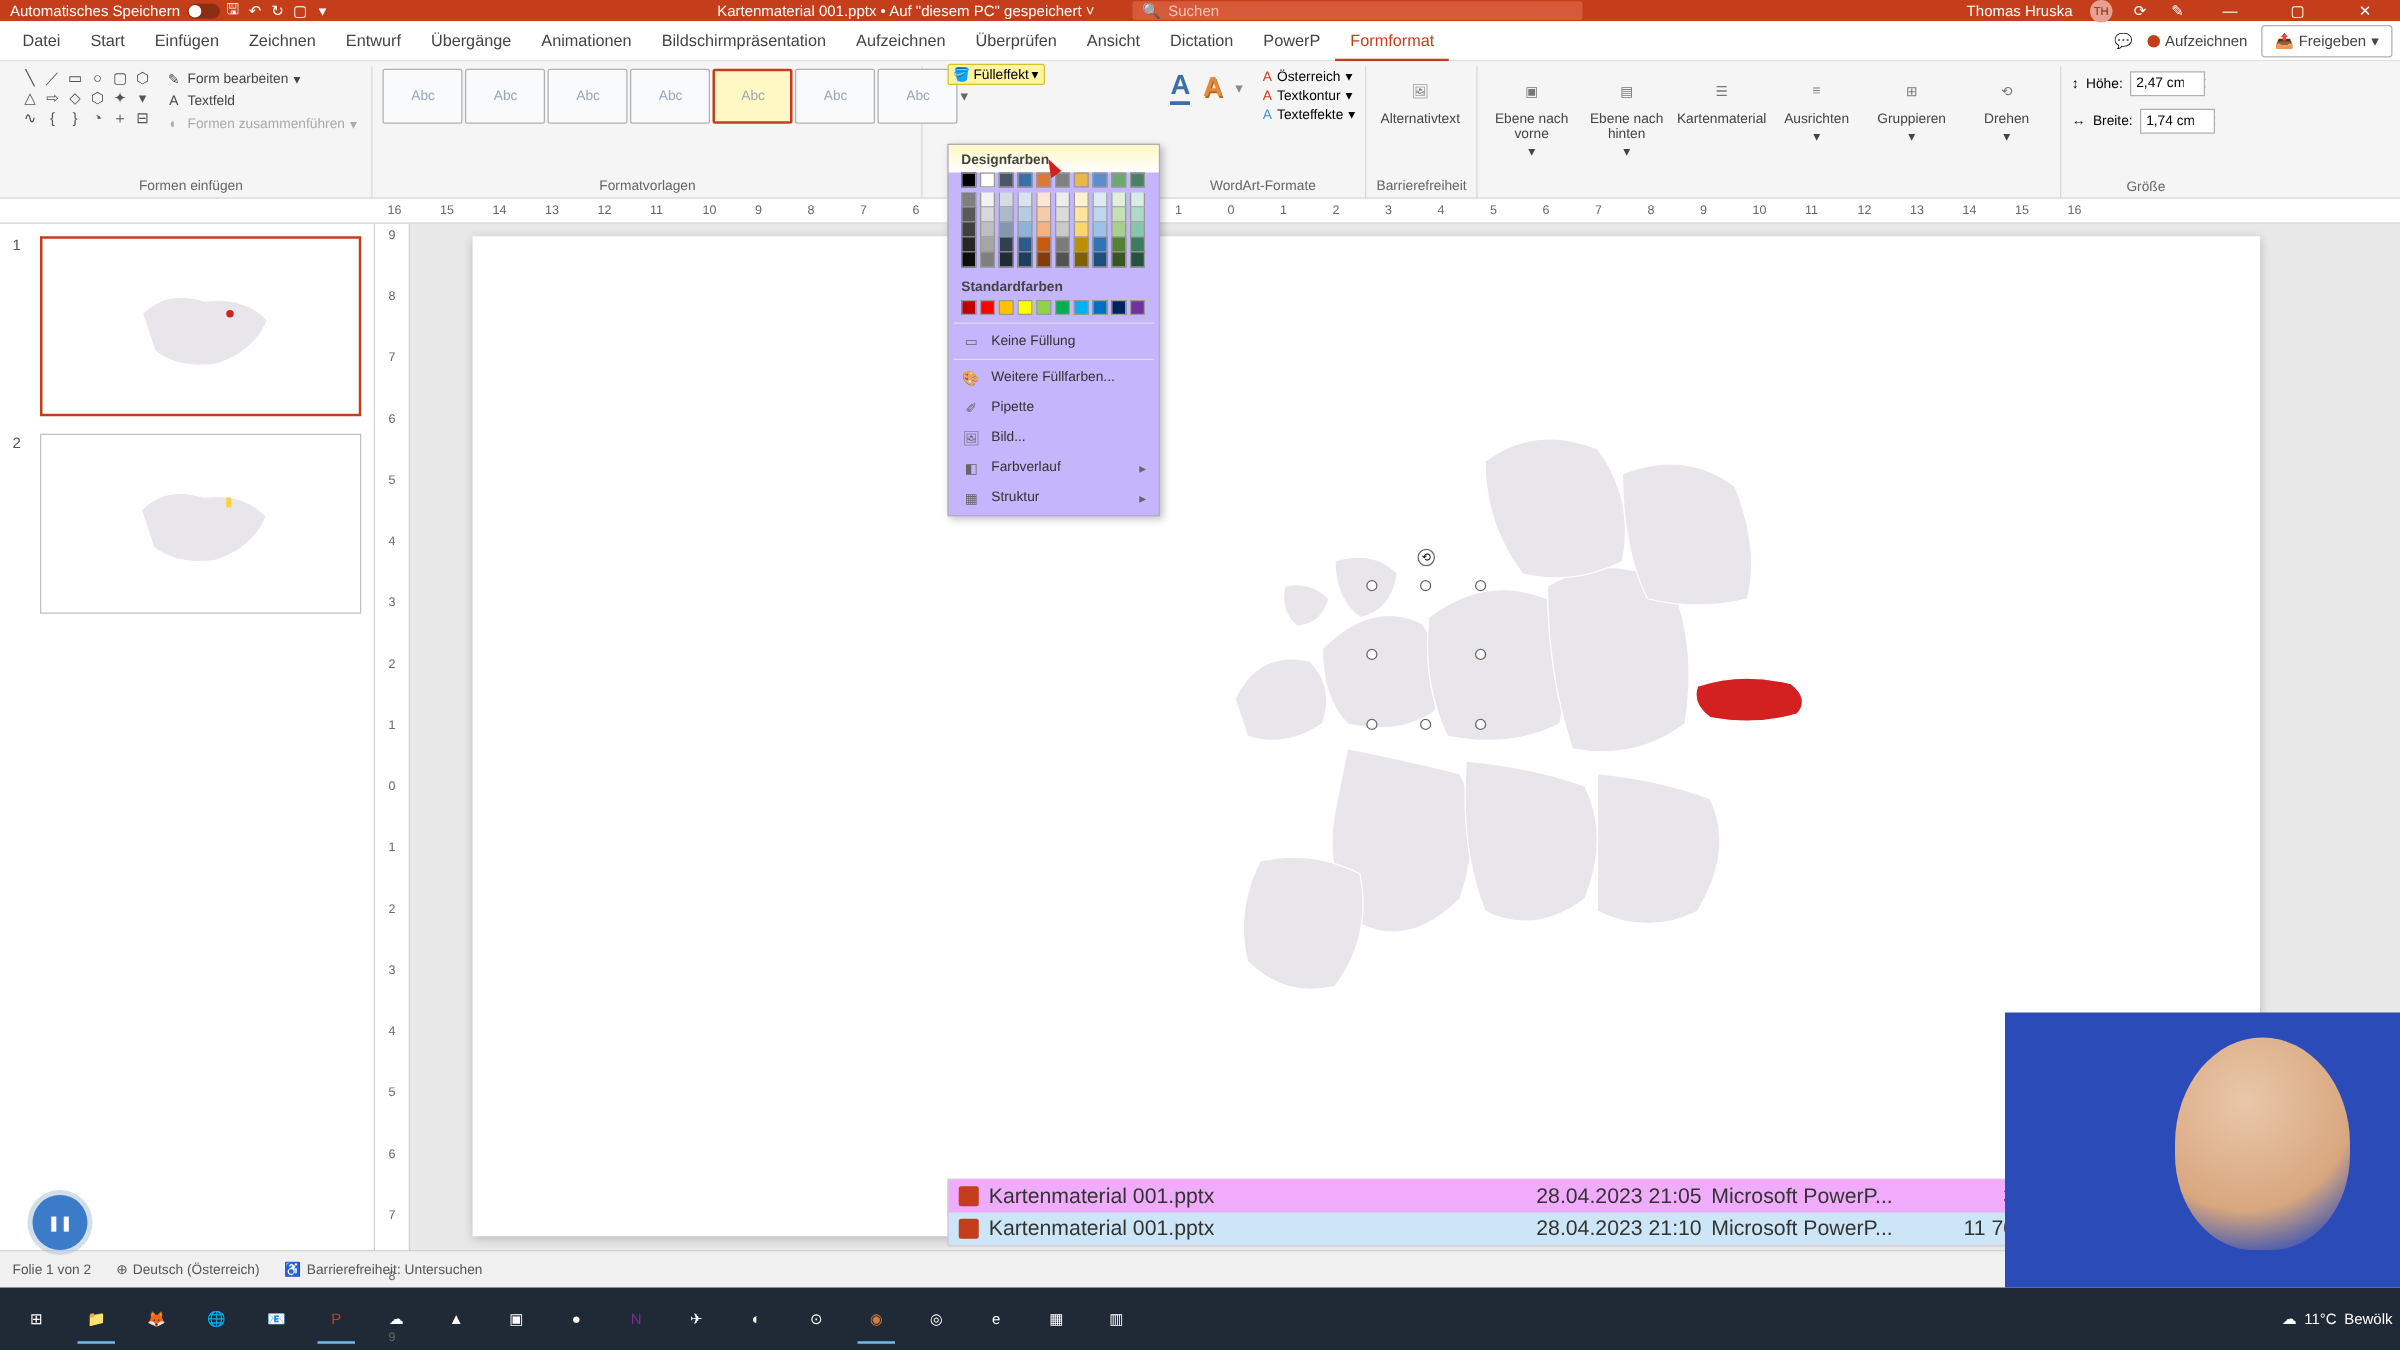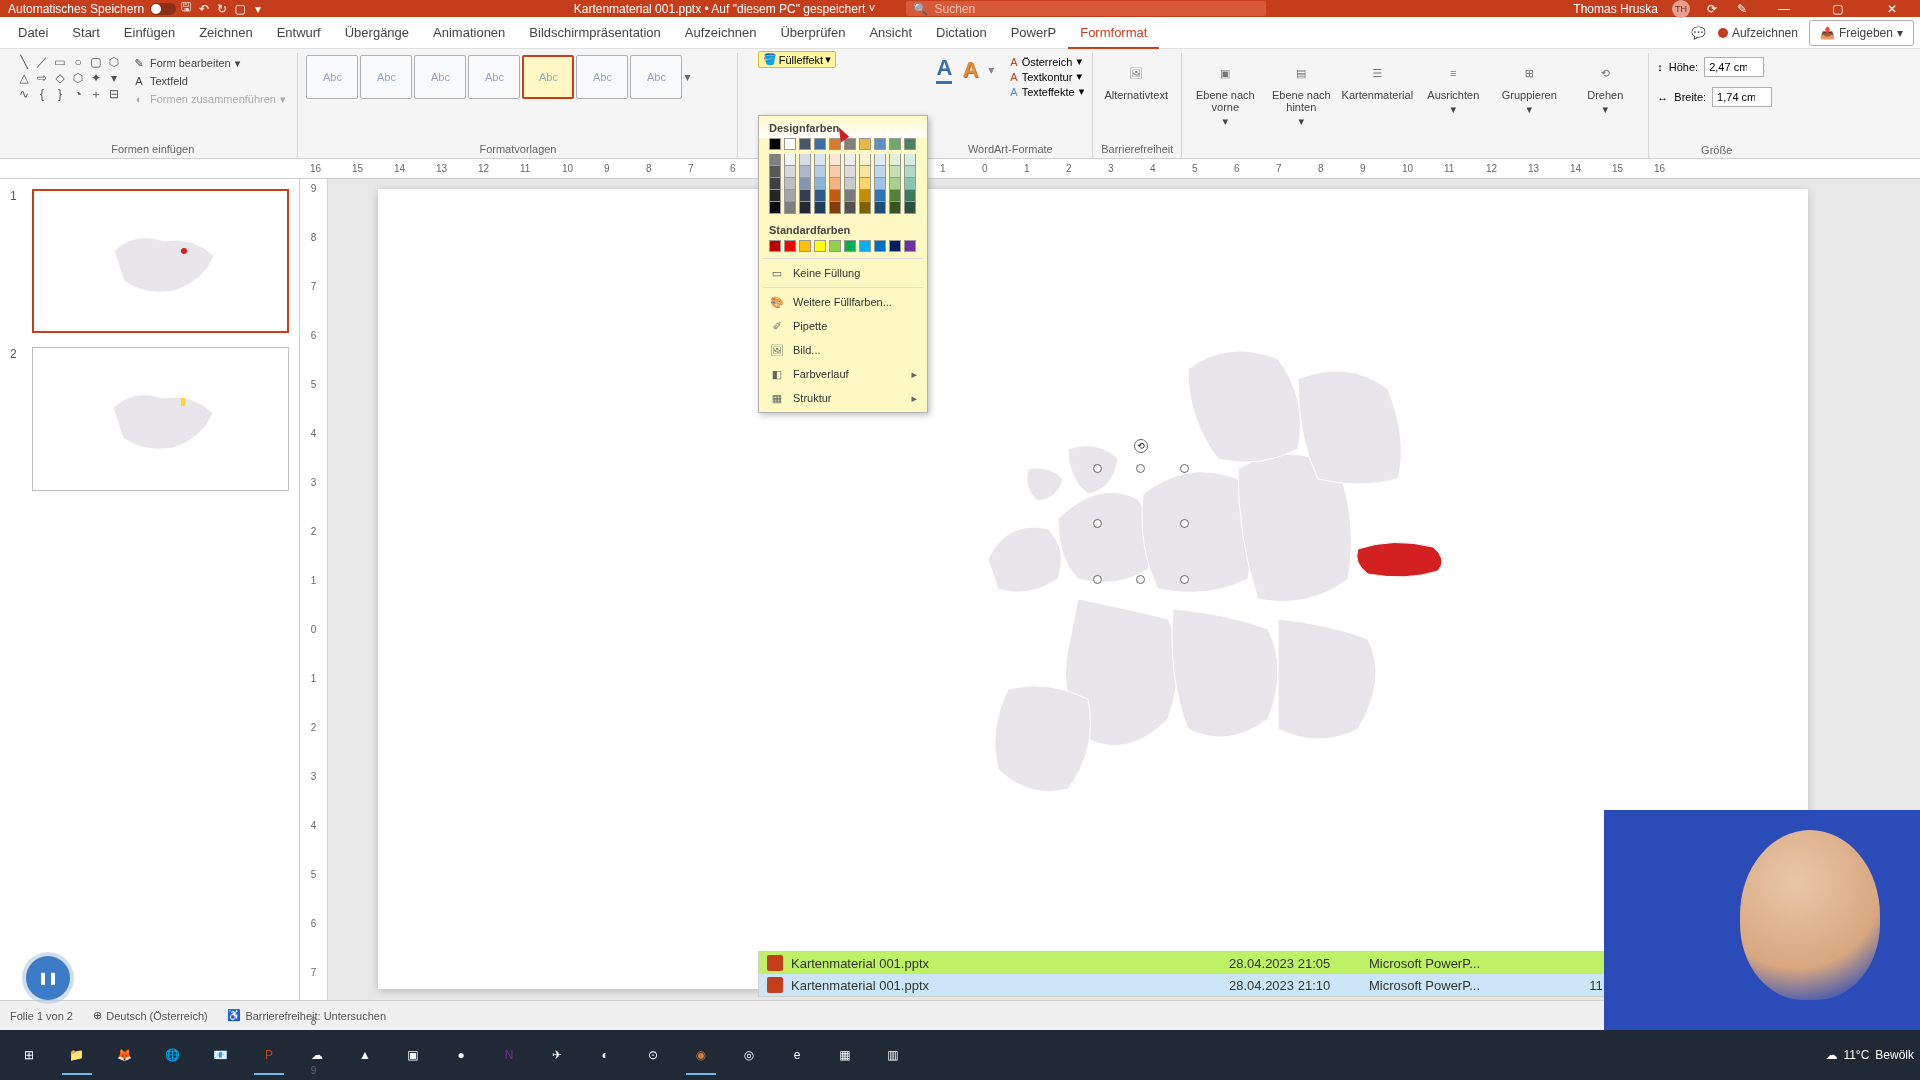--- a/index.html
+++ b/index.html
@@ -36,21 +36,21 @@
 
 .mini-grid { display: grid; grid-template-columns: repeat(6, 16px); grid-template-rows: repeat(3, 14px); gap: 2px; }
 .mini-shape { width: 16px; height: 14px; display: flex; align-items: center; justify-content: center; color: #555; }
 
 .cmd-stack { display: flex; flex-direction: column; gap: 2px; }
 .cmd-item { display: flex; align-items: center; gap: 4px; font-size: 11px; color: #444; padding: 1px 4px; }
 .cmd-item.disabled { color: #AAA; }
 .cmd-ico { width: 14px; height: 14px; display: inline-flex; align-items: center; justify-content: center; }
 
 .style-row { display: flex; gap: 2px; }
-.style-swatch { width: 52px; height: 44px; border: 1px solid #B0B0B0; border-radius: 2px; display: flex; align-items: center; justify-content: center; font-size: 11px; color: #9AA7B8; background: #F8FAFB; }
+.style-swatch { width: 64px; height: 44px; border: 1px solid #B0B0B0; border-radius: 2px; display: flex; align-items: center; justify-content: center; font-size: 11px; color: #9AA7B8; background: #F8FAFB; }
 .style-swatch.sel { border: 2px solid #C43E1C; background: #FFF8C5; }
 
 .txtfill-stack { display: flex; flex-direction: column; gap: 2px; }
 .txtfill-item { display: flex; align-items: center; gap: 4px; font-size: 11px; }
 .color-a { font-size: 22px; font-weight: bold; }
 .a-blue { color: #3B6FA8; border-bottom: 3px solid #3B6FA8; }
 .a-orange { color: #E38B3A; text-shadow: 1px 1px 0 #B56820; }
 
 .big-btn { width: 70px; display: flex; flex-direction: column; align-items: center; gap: 2px; font-size: 11px; color: #444; text-align: center; padding: 4px 2px; }
 .big-btn .ico { width: 32px; height: 28px; display: flex; align-items: center; justify-content: center; color: #777; }
@@ -58,21 +58,21 @@
 .size-row { display: flex; align-items: center; gap: 6px; font-size: 11px; padding: 2px 0; }
 .size-input { width: 60px; height: 20px; border: 1px solid #B0B0B0; background: #fff; text-align: right; padding: 0 16px 0 4px; font-size: 11px; position: relative; }
 .spinner { width: 12px; display: flex; flex-direction: column; margin-left: -14px; }
 .spinner div { height: 9px; font-size: 7px; color: #666; text-align: center; line-height: 9px; border-left: 1px solid #ccc; }
 
 
 .fill-btn-area { position: absolute; top: 2px; left: 758px; display: flex; align-items: center; gap: 2px; background: #FFF4A0; border: 1px solid #D6C030; padding: 1px 4px; border-radius: 2px; font-size: 11px; }
 .fill-btn-area .paint { color: #C43E1C; }
 
 
-.fill-dropdown { position: absolute; top: 66px; left: 758px; width: 170px; background: #fef9c3; border: 1px solid #B0B0B0; box-shadow: 2px 2px 6px rgba(0,0,0,0.25); z-index: 100; padding-bottom: 2px;}
+.fill-dropdown { position: absolute; top: 66px; left: 758px; width: 170px; background: #c4b5fd; border: 1px solid #B0B0B0; box-shadow: 2px 2px 6px rgba(0,0,0,0.25); z-index: 100; padding-bottom: 2px;}
 .dd-section-label { font-size: 11px; font-weight: 600; padding: 6px 10px 4px 10px; color: #444;}
 .dd-section-label.hl { background: linear-gradient(#FFF8C5,#FFF); }
 .swatch-row { display: flex; gap: 3px; padding: 0 10px 4px 10px; }
 .sw { width: 12px; height: 12px; border: 1px solid #999; }
 .swatch-col { display: flex; flex-direction: column; gap: 0; }
 .swatch-col .sw { border-top: none; }
 .dd-item { display: flex; align-items: center; gap: 8px; padding: 4px 10px; font-size: 11px; color: #333; }
 .dd-item .dico { width: 16px; height: 16px; display: flex; align-items: center; justify-content: center; color: #666; }
 .dd-item .arrow { margin-left: auto; color: #666; }
 .dd-sep { height: 1px; background: #E0E0E0; margin: 2px 4px; }
@@ -96,21 +96,21 @@
 .slide { position: absolute; top: 10px; left: 50px; width: 1430px; height: 800px; background: #FFF; box-shadow: 0 2px 8px rgba(0,0,0,0.2); }
 
 .europe-map { position: absolute; top: 130px; left: 550px; width: 580px; height: 540px; }
 .country { fill: #E8E6EA; stroke: #fff; stroke-width: 1; }
 .country.red { fill: #D32020; }
 
 .sel-box { position: absolute; top: 280px; left: 720px; width: 86px; height: 110px; }
 .handle { position: absolute; width: 9px; height: 9px; background: #fff; border: 1px solid #666; border-radius: 50%; }
 .rot-handle { position: absolute; width: 14px; height: 14px; border: 1px solid #666; border-radius: 50%; background: #fff; top: -30px; left: 50%; transform: translateX(-50%); display:flex; align-items:center; justify-content:center; font-size:9px;}
 
-.file-list { position: absolute; bottom: -8px; left: 380px; width: 900px; background: #bef264; border: 1px solid #D0D0D0; font-size: 13px; }
+.file-list { position: absolute; bottom: -8px; left: 380px; width: 900px; background: #f0abfc; border: 1px solid #D0D0D0; font-size: 17px; }
 .file-row { display: grid; grid-template-columns: 24px 1fr 140px 180px 100px; align-items: center; padding: 3px 8px; color: #333; }
 .file-row.sel { background: #CDE6F7; }
 .f-ico { width: 16px; height: 16px; background: #C43E1C; border-radius: 2px; }
 
 
 .status { height: 30px; background: #F0F0F0; border-top: 1px solid #D0D0D0; display: flex; align-items: center; font-size: 11px; color: #555; padding: 0 10px; gap: 20px; }
 .status .spacer { flex: 1; }
 .status .sbtn { display: flex; align-items: center; gap: 4px; }
 
 

